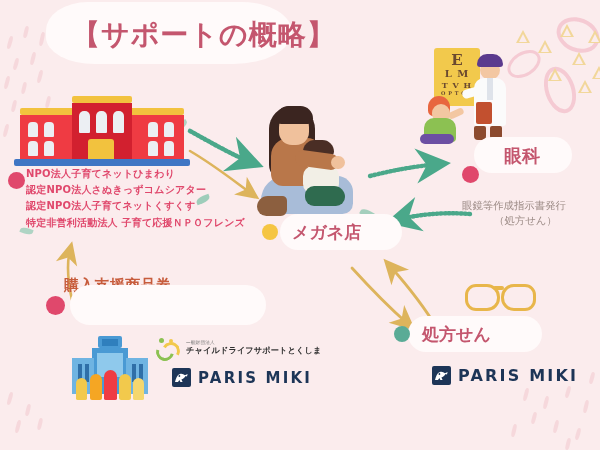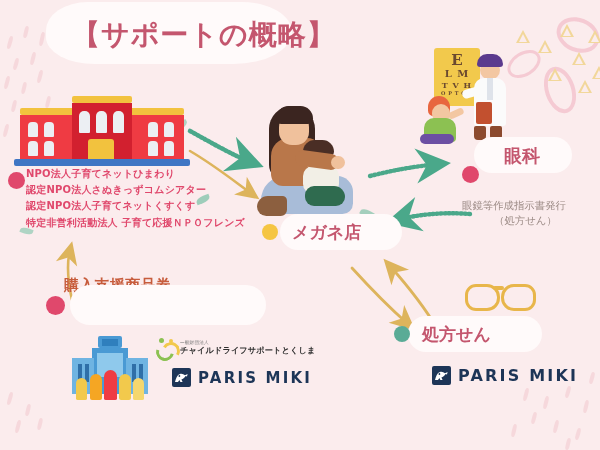--- a/index.html
+++ b/index.html
@@ -30,21 +30,21 @@
      font-weight:700;letter-spacing:.2px;}
 
   
   .pm{position:absolute;display:flex;align-items:center;gap:7px;}
   .pm .mark{width:19px;height:19px;background:#1d3557;border-radius:2px;
      display:flex;align-items:center;justify-content:center;}
   .pm .mark svg{display:block;}
   .pm .wordmark{color:#1d3557;font-weight:700;letter-spacing:2.2px;}
 
   
-  .cls{position:absolute;display:flex;align-items:center;gap:4px;}
+  .cls{position:absolute;display:flex;align-items:center;gap:10px;}
   .cls .txt{line-height:1.25;}
   .cls .t1{color:#6f6f6f;font-size:4.6px;letter-spacing:.2px;}
   .cls .t2{color:#2f2f2f;font-size:8.2px;font-weight:700;letter-spacing:.1px;}
 
   svg.layer{position:absolute;left:0;top:0;width:600px;height:450px;overflow:visible;
      pointer-events:none;}
 </style>
 </head>
 <body>
 

